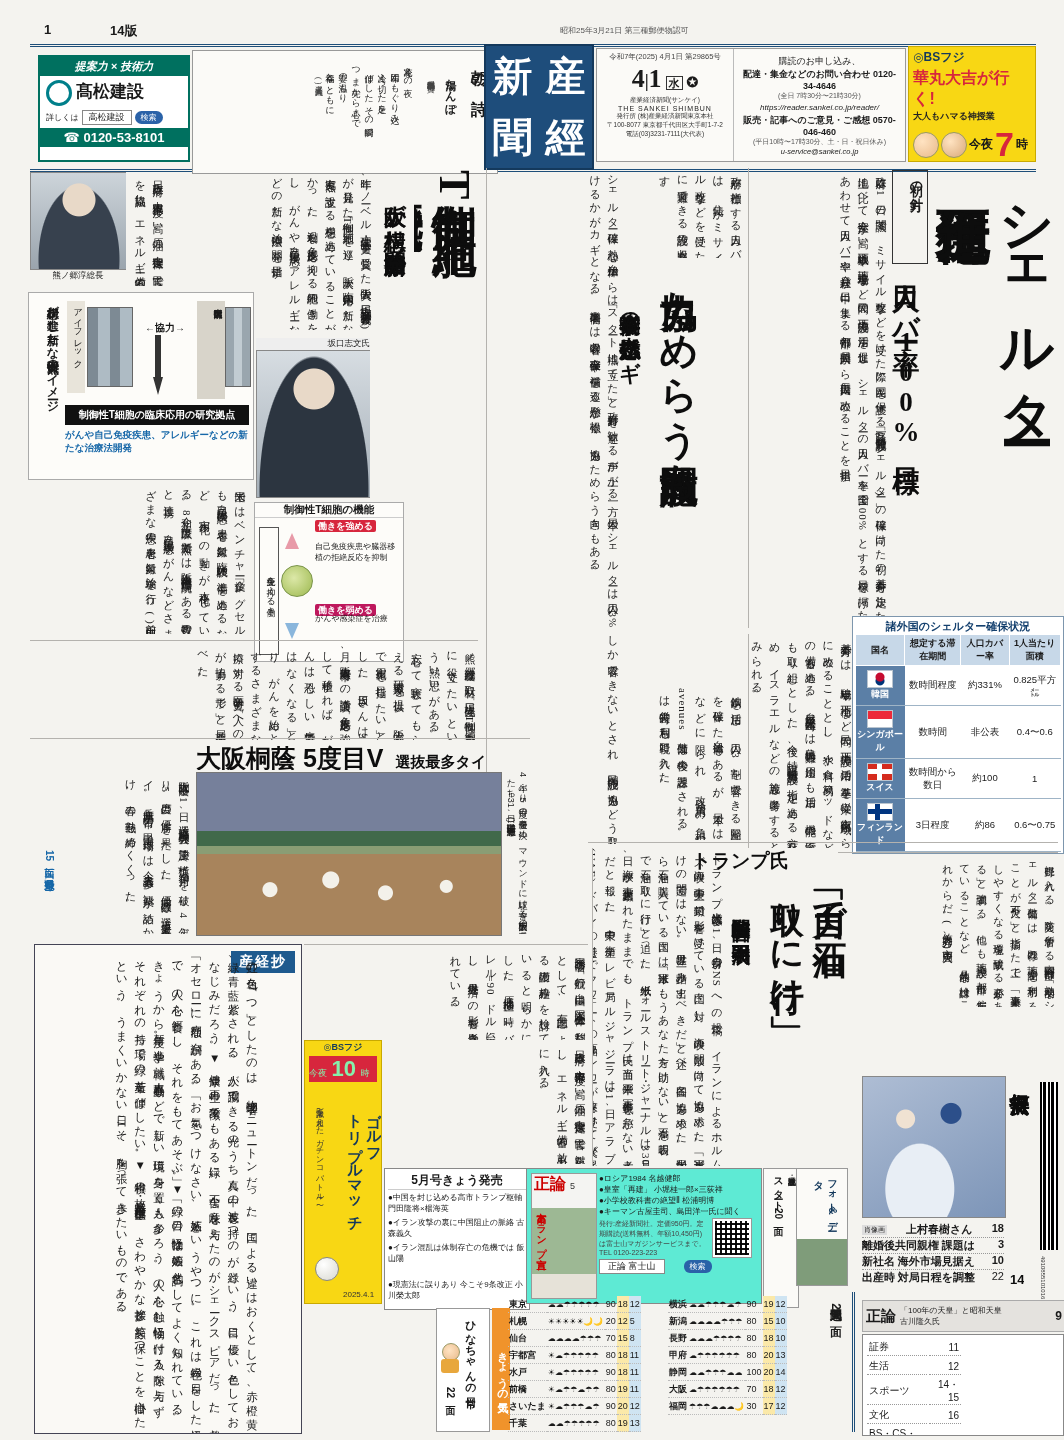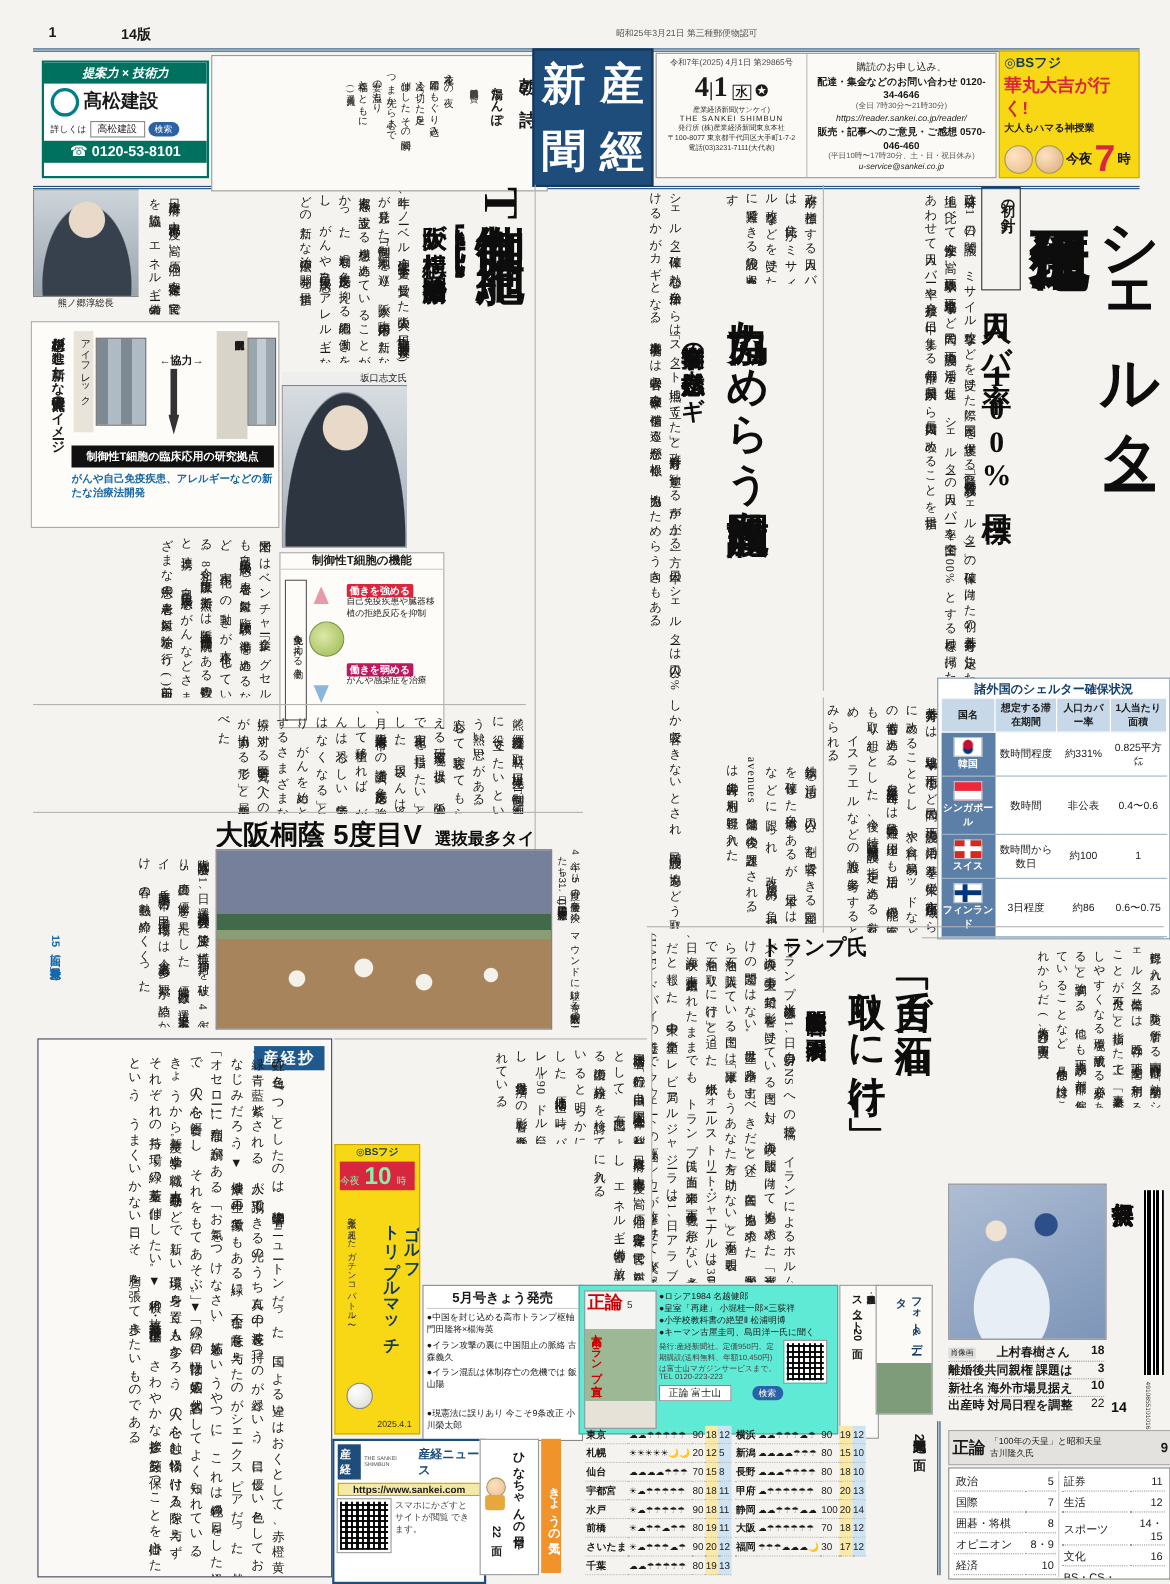--- a/index.html
+++ b/index.html
@@ -215,21 +215,21 @@
     <div class="sans" style="font-size:8.5px;text-align:right;background:#eee">坂口志文氏</div>
     <div style="width:114px;height:146px;background:radial-gradient(circle at 50% 26%,#e8d9c8 0 20px,transparent 21px),radial-gradient(ellipse at 50% 95%,#2c3540 0 54px,transparent 55px),linear-gradient(#d7dde2,#a4aeb7);border:1px solid #888"></div>
   </div>
 
   <div class="abs" style="left:254px;top:502px;width:148px;height:158px;background:#fdfcf9;border:1px solid #aaa">
     <div class="sans" style="font-size:10.5px;font-weight:bold;text-align:center;border-bottom:1px solid #ccc">制御性T細胞の機能</div>
     <div class="abs v sans" style="left:4px;top:24px;width:16px;height:124px;font-size:9px;border:1px solid #555;padding:1px;text-align:center">免疫を抑える働き</div>
     <div class="abs" style="left:30px;top:30px;width:0;height:0;border-left:7px solid transparent;border-right:7px solid transparent;border-bottom:16px solid #e89aa8"></div>
     <div class="abs" style="left:30px;top:120px;width:0;height:0;border-left:7px solid transparent;border-right:7px solid transparent;border-top:16px solid #8ab6dc"></div>
     <div class="abs" style="left:26px;top:62px;width:30px;height:30px;border-radius:50%;background:radial-gradient(circle at 40% 40%,#dce8a8,#9cb84e);border:1px solid #7a944a"></div>
-    <div class="abs" style="left:60px;top:24px"><span class="tag-red">働きを強める</span></div>
+    <div class="abs" style="left:60px;top:12px"><span class="tag-red">働きを強める</span></div>
     <div class="abs sans" style="left:60px;top:38px;width:84px;font-size:8px">自己免疫疾患や臓器移植の拒絶反応を抑制</div>
     <div class="abs" style="left:60px;top:96px"><span class="tag-blue">働きを弱める</span></div>
     <div class="abs sans" style="left:60px;top:110px;width:84px;font-size:8px">がんや感染症を治療</div>
   </div>
 
   <div class="abs v body-txt" style="left:30px;top:482px;width:218px;height:152px">米国ではベンチャー企業「レグセル」も自己免疫疾患の患者を対象に臨床試験の準備を進めるなど、実用化への動きが本格化している。令和8年度以降、新拠点では阪大医学部付属病院にある複数の診療科と連携し、自己免疫疾患やがんなどさまざまな疾患の患者を対象に治験を行う。(前田史郎)</div>
   <div class="abs v body-txt rule-t" style="left:30px;top:640px;width:448px;height:96px;padding-top:3px">熊ノ郷淳総長は取材に「坂口先生は制御性T細胞を人に役立てたいという熱い思いがある。安心して実験してもらえる研究環境を提供し、阪大の拠点で実用化を目指したい」と話した。坂口さんは3月、大阪府貝塚市での講演会で「免疫反応を強くして移植すれば、がんは恐ろしい病気ではなくなる」と語り、がんを始めとするさまざまな医療に対する医学研究と「人への付属研究が協力する形で」と展望を述べた。</div>
 
   <div class="abs v sans" style="left:34px;top:850px;width:22px;height:88px;font-size:10px;color:#1667a8;font-weight:bold">15面に「全員野球」</div>
   <div class="abs rule-t" style="left:30px;top:738px;width:500px;height:0"></div>
@@ -311,42 +311,30 @@
 
   <div class="abs v" style="left:763px;top:1168px;width:30px;height:134px;border:1px solid #999;background:#fbfaf7;padding:2px">
     <div class="sans" style="font-size:8px">林真理子・連載小説</div>
     <div class="sans" style="font-size:10px;font-weight:bold">スタート 20面</div>
   </div>
 
   <div class="abs" style="left:796px;top:1168px;width:50px;height:116px;border:1px solid #999;background:linear-gradient(#fbfaf7 0 70px,#7f9c7a 70px)">
     <div class="v sans" style="position:absolute;left:14px;top:4px;height:64px;font-size:10px;font-weight:bold;color:#14395c">フォト&amp;データ</div>
   </div>
 
-  <div class="abs" style="left:302px;top:1308px;width:130px;height:122px;border:2px solid #1e4d7b;background:#fff;padding:3px">
-    <div style="display:flex;align-items:center;gap:3px">
-      <span style="background:#1e4d7b;color:#fff;font-size:10px;font-weight:bold;padding:2px">産経</span>
-      <span class="sans" style="font-size:5px;color:#555">THE SANKEI SHIMBUN</span>
-      <span class="sans" style="font-size:11px;font-weight:bold;color:#1e4d7b">産経ニュース</span>
-    </div>
-    <div class="sans" style="font-size:9px;font-weight:bold;background:#f5e9a8;border:1px solid #c9a900;text-align:center;margin:3px 0">https://www.sankei.com</div>
-    <div style="display:flex;gap:4px">
-      <div class="qr" style="width:44px;height:44px"></div>
-      <div class="sans" style="font-size:8px;color:#444;width:70px">スマホにかざすと サイトが閲覧 できます。</div>
-    </div>
-  </div>
 
   <div class="abs" style="left:436px;top:1308px;width:52px;height:122px;border:1px solid #999;background:#fff">
     <div class="v sans" style="position:absolute;left:26px;top:4px;height:114px;font-size:11px;font-weight:bold">ひなちゃんの日常</div>
     <div style="position:absolute;left:5px;top:34px;width:16px;height:16px;border-radius:50%;background:radial-gradient(circle at 40% 40%,#ffe3c2,#e8b98a);border:1px solid #996"></div>
     <div style="position:absolute;left:4px;top:50px;width:18px;height:14px;background:#e8a73c;border-radius:3px"></div>
     <div class="v sans" style="position:absolute;left:6px;top:78px;height:40px;font-size:10px;font-weight:bold">22面</div>
   </div>
 
   <div class="abs v sans" style="left:492px;top:1308px;width:18px;height:122px;background:#f0932b;color:#fff;font-size:11px;font-weight:bold;text-align:center">きょうの天気</div>
-  <div class="abs" style="left:532px;top:1296px;width:150px;height:138px">
+  <div class="abs" style="left:508px;top:1296px;width:150px;height:138px">
     <table class="wx">
       <tbody>
           <tr>
             <td style="font-weight:bold">東京</td>
             <td style="font-size:8px">☁☁☂☂☂☂☂</td>
             <td>90</td>
             <td class="hi">18</td>
             <td class="lo">12</td>
           </tr>
       <tr>
@@ -492,44 +480,20 @@
   <div class="abs" style="left:862px;top:1300px;width:196px;height:30px;background:#e4e2de;border:1px solid #aaa;display:flex;align-items:center;gap:4px;padding:0 3px">
     <span style="font-size:15px;font-weight:bold">正論</span>
     <span class="sans" style="font-size:8px">
       <span>「100年の天皇」と昭和天皇</span><br>
       <span>古川隆久氏</span>
     </span>
     <span class="sans" style="font-size:12px;font-weight:bold;margin-left:auto">9</span>
   </div>
 
   <div class="abs" style="left:862px;top:1334px;width:196px;height:96px;border:1px solid #888;background:#fff;display:flex;padding:2px">
-    <table class="idx" style="width:50%;border-right:1px solid #ccc">
-      <tbody>
-          <tr>
-            <td>政治</td>
-            <td style="text-align:right">5</td>
-          </tr>
-      <tr>
-            <td>国際</td>
-            <td style="text-align:right">7</td>
-          </tr>
-      <tr>
-            <td>囲碁・将棋</td>
-            <td style="text-align:right">8</td>
-          </tr>
-      <tr>
-            <td>オピニオン</td>
-            <td style="text-align:right">8・9</td>
-          </tr>
-      <tr>
-            <td>経済</td>
-            <td style="text-align:right">10</td>
-          </tr>
-    </tbody>
-      </table>
     <table class="idx" style="width:50%">
       <tbody>
           <tr>
             <td>証券</td>
             <td style="text-align:right">11</td>
           </tr>
       <tr>
             <td>生活</td>
             <td style="text-align:right">12</td>
           </tr>

